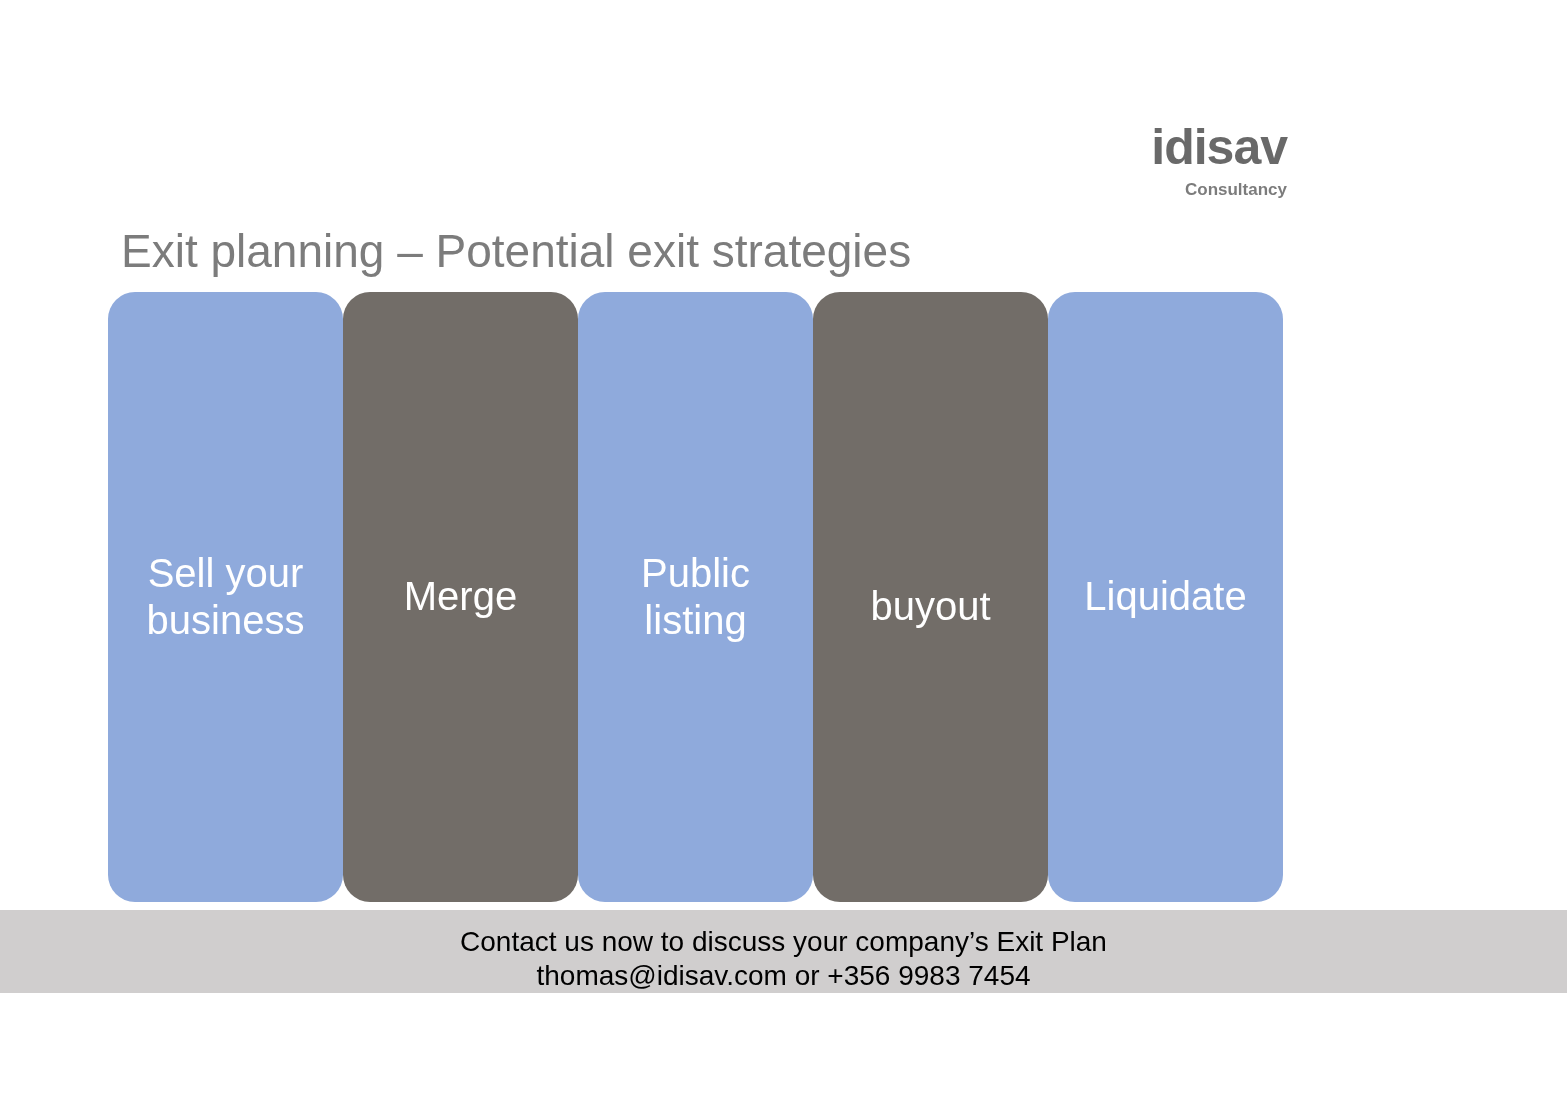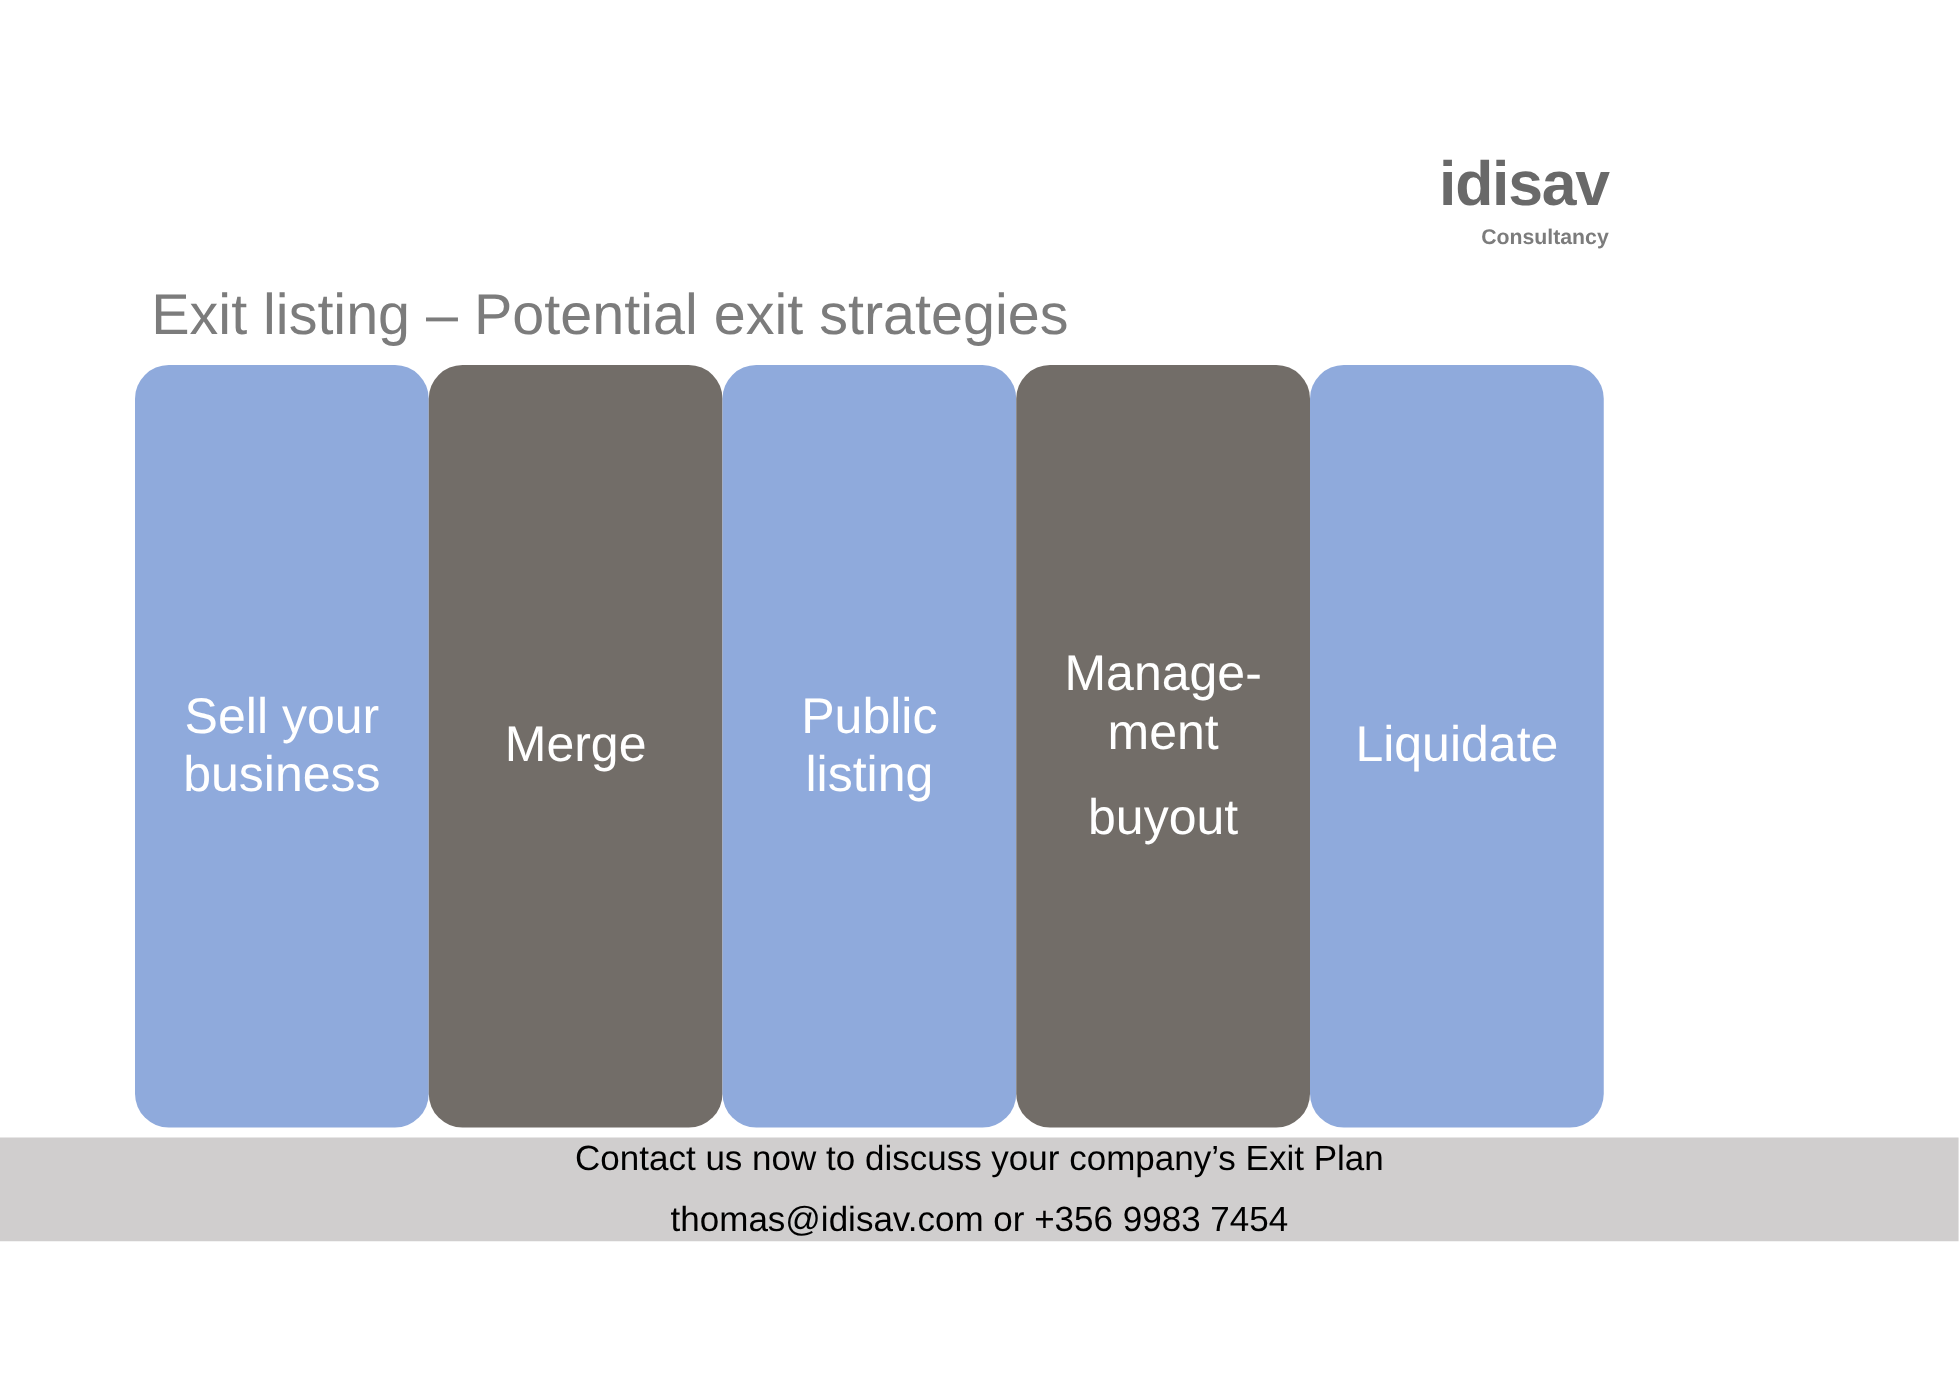--- a/index.html
+++ b/index.html
@@ -77,57 +77,55 @@
   .card-text2 { white-space: pre-line; margin-top: 20px; }
   .card-text2:empty { display: none; }
   .footer-bar {
     position: absolute;
     left: 0; top: 910px;
     width: 1567px; height: 83px;
     background: var(--footer-bg);
     display: flex;
     flex-direction: column;
     align-items: center;
-    justify-content: space-between;
+    justify-content: flex-end;
     color: var(--footer-text);
     font-size: 28px;
     line-height: 34px;
     text-align: center;
   }
 </style>
 </head>
 <body>
 
 <div class="slide">
 
   <div class="logo">
     <div class="logo-name">idisav</div>
     <div class="logo-tagline">Consultancy</div>
   </div>
 
-  <div class="slide-title">Exit listing – Potential exit strategies</div>
+  <div class="slide-title">Exit planning – Potential exit strategies</div>
 
   <div class="columns">
     <div class="card blue">
       <div class="card-text">Sell your
 business</div>
 
     </div>
     <div class="card gray">
       <div class="card-text">Merge</div>
 
     </div>
     <div class="card blue">
       <div class="card-text">Public
 listing</div>
 
     </div>
     <div class="card gray">
-      <div class="card-text">Manage-
-ment</div>
       <div class="card-text2">buyout</div>
     </div>
     <div class="card blue">
       <div class="card-text">Liquidate</div>
 
     </div>
   </div>
 
   <div class="footer-bar">
     <div>Contact us now to discuss your company’s Exit Plan</div>

